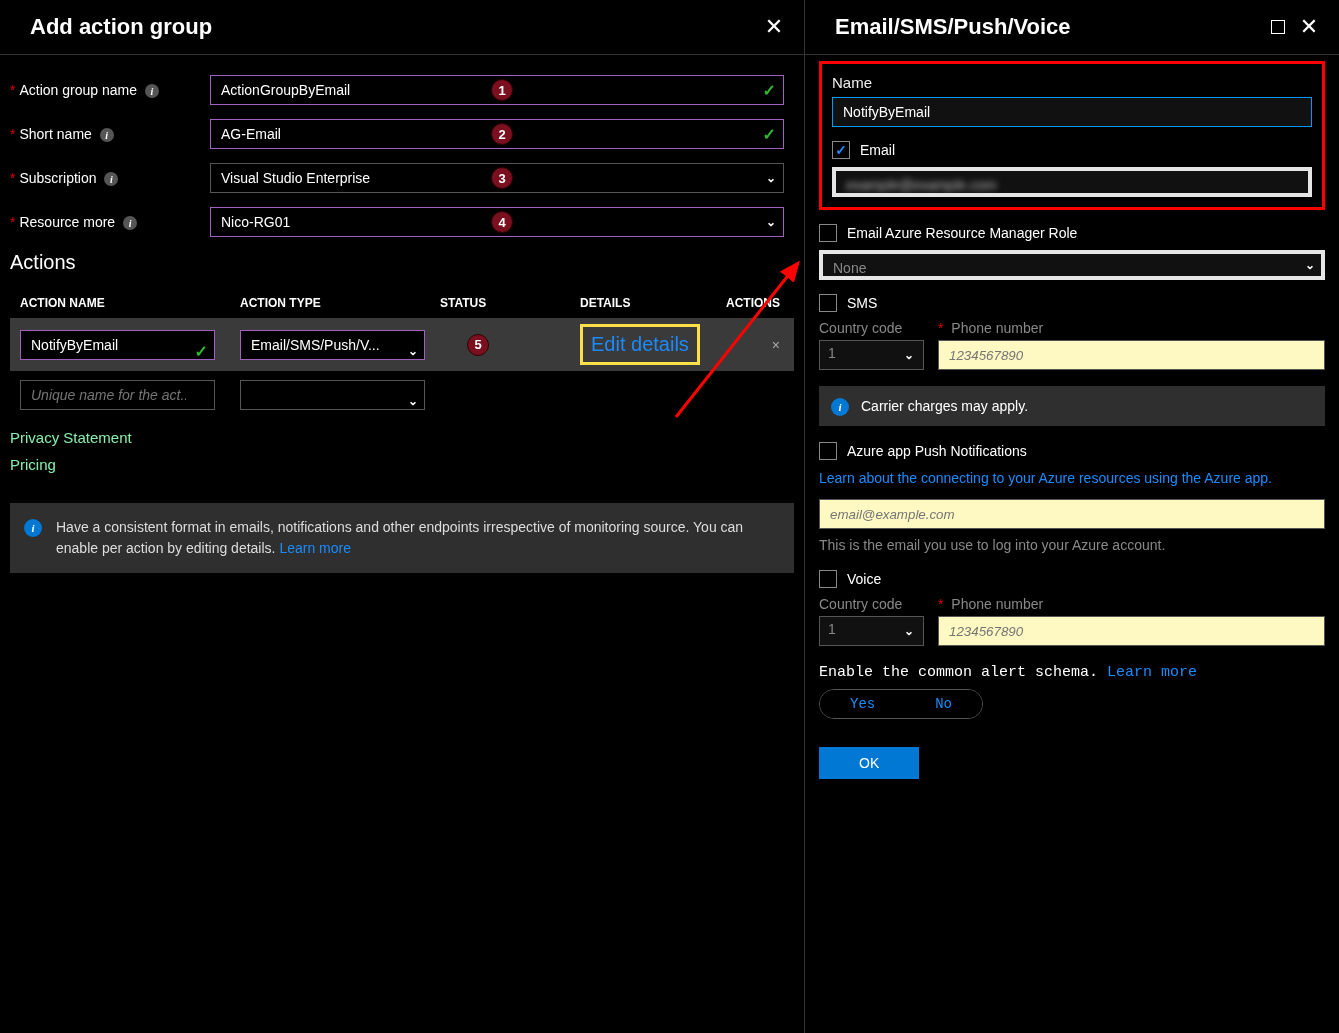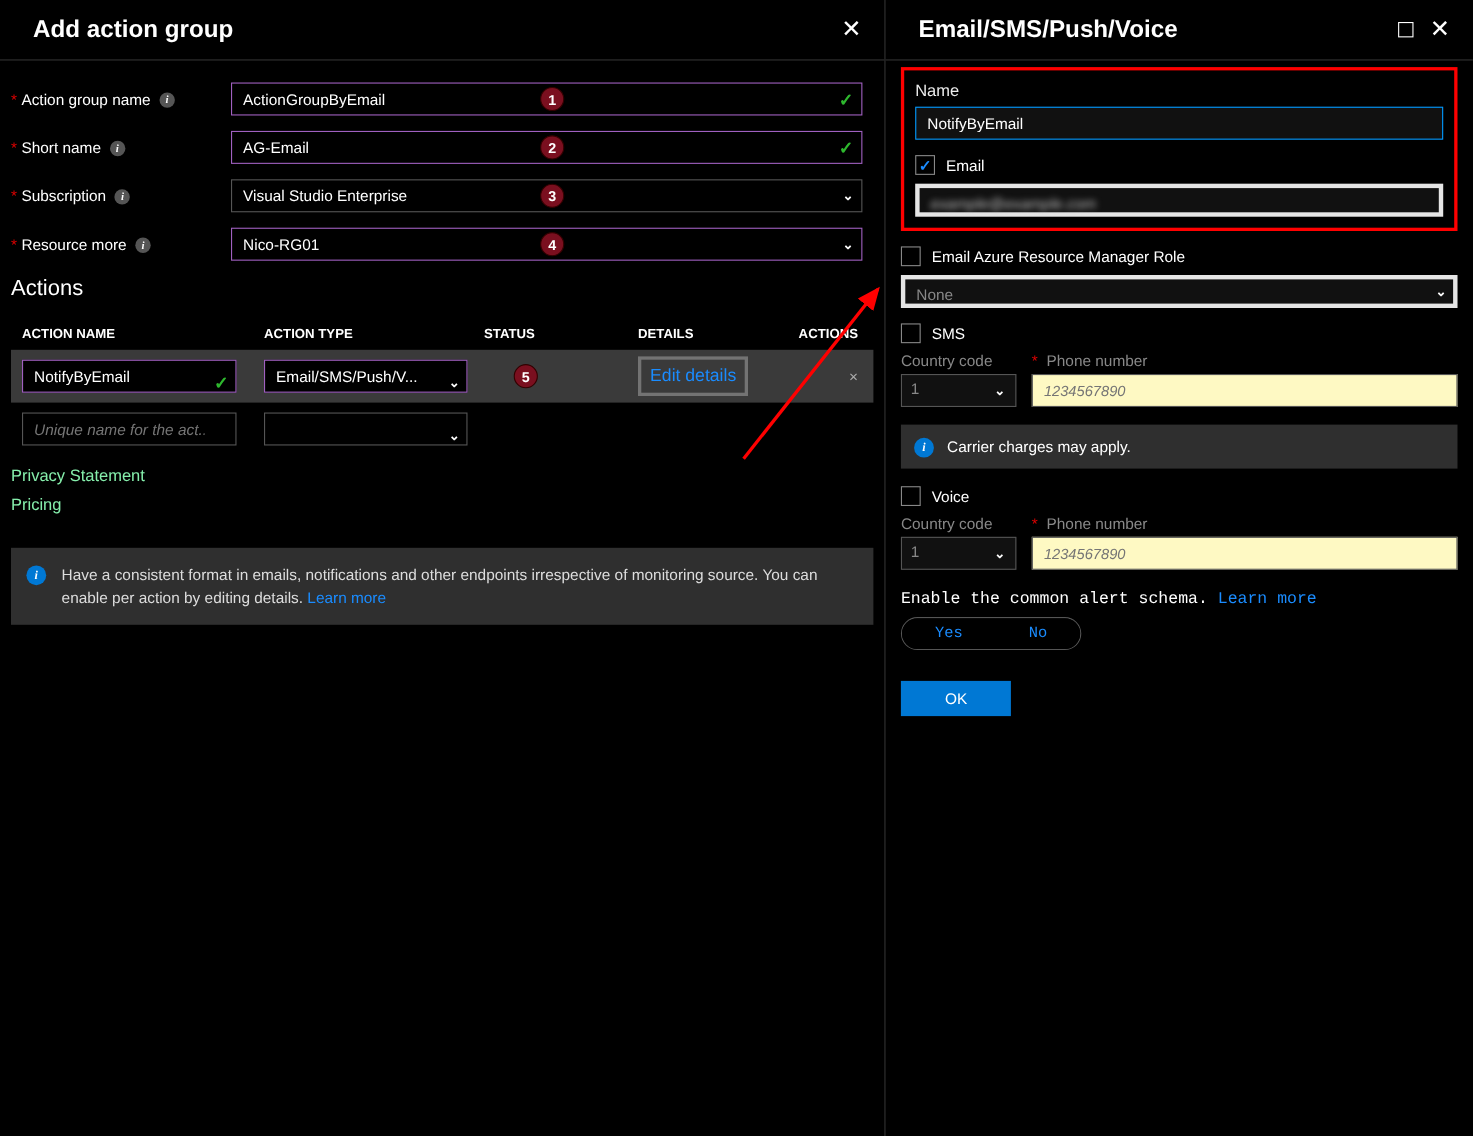--- a/index.html
+++ b/index.html
@@ -176,23 +176,23 @@
     padding: 6px 28px 6px 10px;
     font-size: 14px;
     height: 30px;
     width: 185px;
     appearance: none;
   }
   .cell-select.gray { border-color: #555; }
   .cell-rel { position: relative; }
   .edit-link {
     color: #1a8cff;
-    font-size: 16px;
+    font-size: 20px;
     text-decoration: none;
-    border: 3px solid #737373;
+    border: 3px solid #fde047;
     padding: 6px 8px;
     display: inline-block;
   }
   .remove-x { color: #aaa; font-size: 14px; }
   .link-blue { color: #86efac; text-decoration: none; display: block; margin: 10px 0; font-size: 15px; }
   .info-bar {
     display: flex;
     background: #2f2f2f;
     padding: 14px;
     margin-top: 30px;
@@ -500,20 +500,29 @@
           <input class="phone-input" placeholder="1234567890" style="">
         </div>
       </div>
     </div>
 
     <div class="carrier-bar">
       <div class="info-bar-icon">i</div>
       <span>Carrier charges may apply.</span>
     </div>
 
+    <div class="right-section">
+      <div class="checkbox-row">
+        <div class="checkbox"></div>
+        <span>Azure app Push Notifications</span>
+      </div>
+      <a href="#" class="azure-link">Learn about the connecting to your Azure resources using the Azure app.</a>
+      <input class="phone-input" style="font-style: italic;" placeholder="email@example.com">
+      <div class="help-text">This is the email you use to log into your Azure account.</div>
+    </div>
 
     <div class="right-section">
       <div class="checkbox-row">
         <div class="checkbox"></div>
         <span>Voice</span>
       </div>
       <div class="sub-label-row">
         <div style="width:105px;">
           <span class="muted-label">Country code</span>
         </div>

